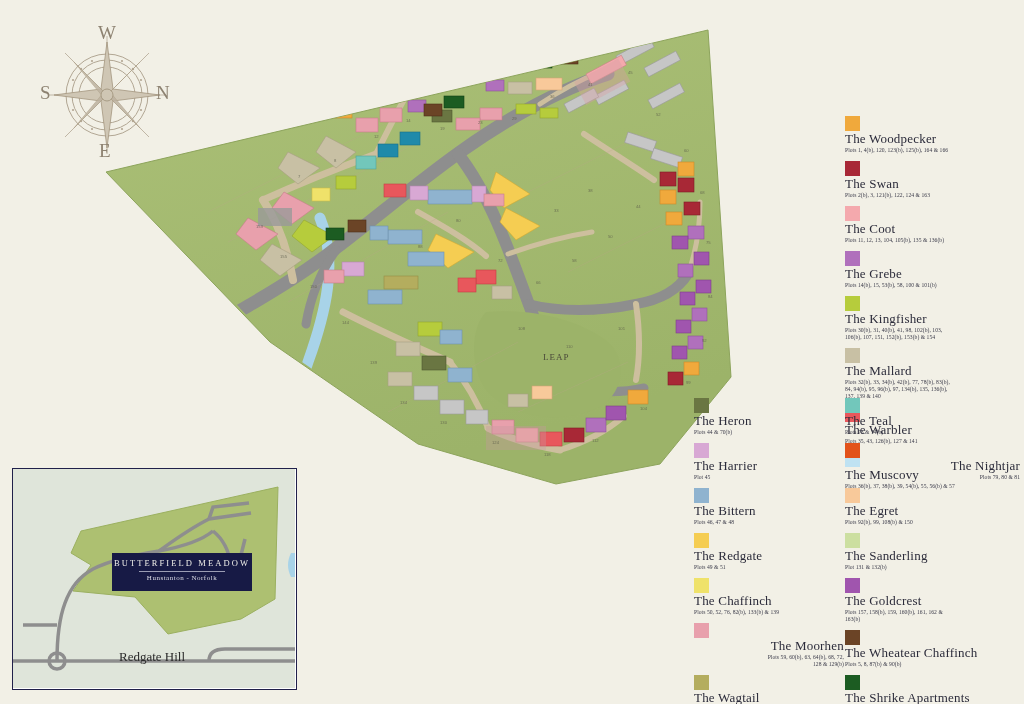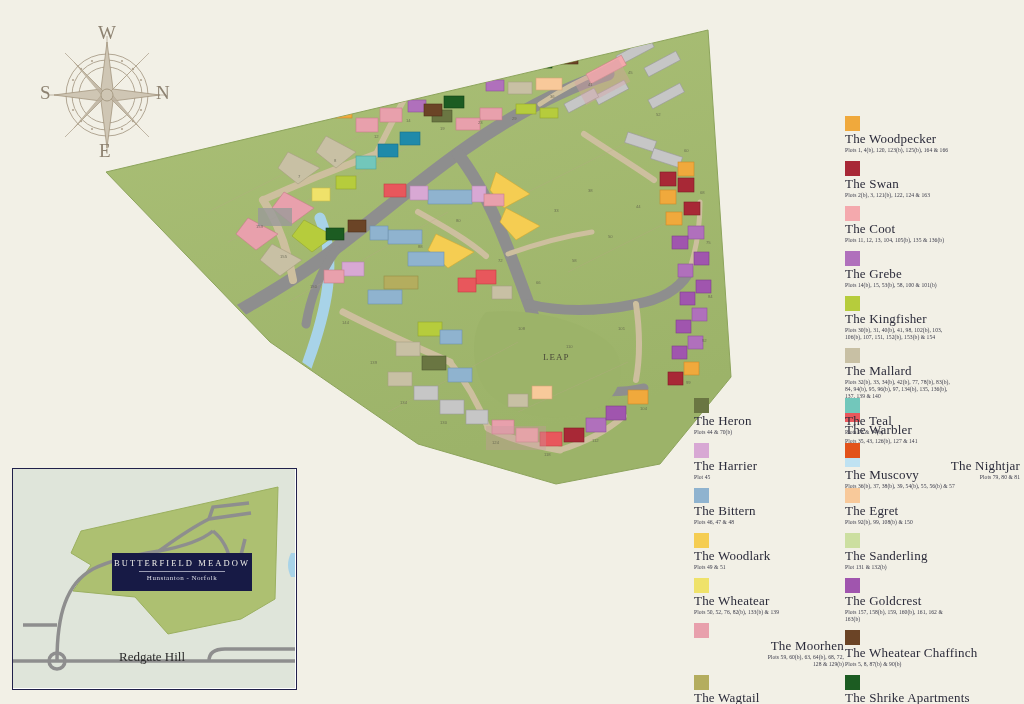--- a/index.html
+++ b/index.html
@@ -411,22 +411,22 @@
       <span class="rule"></span>
       <span class="t2">Hunstanton - Norfolk</span>
     </div>
     <div id="inset-road-label">Redgate Hill</div>
   </div>
 
   <div class="legend-col" id="legend-left">
       <div class="legend-item" style="margin-bottom: 5px;"><span class="legend-swatch" style="background: rgb(106, 118, 66);"></span><span class="legend-text"><span class="legend-name">The Heron</span><span class="legend-plots">Plots 44 &amp; 70(b)</span></span></div>
       <div class="legend-item" style="margin-bottom: 5px;"><span class="legend-swatch" style="background: rgb(216, 168, 212);"></span><span class="legend-text"><span class="legend-name">The Harrier</span><span class="legend-plots">Plot 45</span></span></div>
       <div class="legend-item" style="margin-bottom: 5px;"><span class="legend-swatch" style="background: rgb(143, 179, 207);"></span><span class="legend-text"><span class="legend-name">The Bittern</span><span class="legend-plots">Plots 46, 47 &amp; 48</span></span></div>
-      <div class="legend-item" style="margin-bottom: 5px;"><span class="legend-swatch" style="background: rgb(245, 205, 82);"></span><span class="legend-text"><span class="legend-name">The Woodlark</span><span class="legend-plots">Plots 49 &amp; 51</span></span></div>
-      <div class="legend-item" style="margin-bottom: 5px;"><span class="legend-swatch" style="background: rgb(239, 226, 106);"></span><span class="legend-text"><span class="legend-name">The Wheatear</span><span class="legend-plots">Plots 50, 52, 76, 82(b), 133(b) &amp; 139</span></span></div>
+      <div class="legend-item" style="margin-bottom: 5px;"><span class="legend-swatch" style="background: rgb(245, 205, 82);"></span><span class="legend-text"><span class="legend-name">The Redgate</span><span class="legend-plots">Plots 49 &amp; 51</span></span></div>
+      <div class="legend-item" style="margin-bottom: 5px;"><span class="legend-swatch" style="background: rgb(239, 226, 106);"></span><span class="legend-text"><span class="legend-name">The Chaffinch</span><span class="legend-plots">Plots 50, 52, 76, 82(b), 133(b) &amp; 139</span></span></div>
       <div class="legend-item" style="margin-bottom: 5px; text-align: right;"><span class="legend-swatch" style="background: rgb(232, 160, 172);"></span><span class="legend-text"><span class="legend-name">The Moorhen</span><span class="legend-plots">Plots 59, 60(b), 63, 64(b), 68, 72,<br>128 &amp; 129(b)</span></span></div>
       <div class="legend-item" style="margin-bottom: 5px;"><span class="legend-swatch" style="background: rgb(180, 173, 94);"></span><span class="legend-text"><span class="legend-name">The Wagtail</span><span class="legend-plots">Plots 61, 66, 69(b), 71(b), 75 &amp; 130</span></span></div>
     </div>
 
   <div class="legend-col" id="legend-right">
       <div class="legend-item" style="margin-bottom: 5px;"><span class="legend-swatch" style="background: rgb(240, 169, 60);"></span><span class="legend-text"><span class="legend-name">The Woodpecker</span><span class="legend-plots">Plots 1, 4(b), 120, 123(b), 125(b), 164 &amp; 166</span></span></div>
       <div class="legend-item" style="margin-bottom: 5px;"><span class="legend-swatch" style="background: rgb(168, 40, 54);"></span><span class="legend-text"><span class="legend-name">The Swan</span><span class="legend-plots">Plots 2(b), 3, 121(b), 122, 124 &amp; 163</span></span></div>
       <div class="legend-item" style="margin-bottom: 5px;"><span class="legend-swatch" style="background: rgb(244, 169, 173);"></span><span class="legend-text"><span class="legend-name">The Coot</span><span class="legend-plots">Plots 11, 12, 13, 104, 105(b), 135 &amp; 136(b)</span></span></div>
       <div class="legend-item" style="margin-bottom: 5px;"><span class="legend-swatch" style="background: rgb(176, 112, 188);"></span><span class="legend-text"><span class="legend-name">The Grebe</span><span class="legend-plots">Plots 14(b), 15, 53(b), 58, 100 &amp; 101(b)</span></span></div>
       <div class="legend-item" style="margin-bottom: 5px;"><span class="legend-swatch" style="background: rgb(182, 204, 60);"></span><span class="legend-text"><span class="legend-name">The Kingfisher</span><span class="legend-plots">Plots 30(b), 31, 40(b), 41, 98, 102(b), 103,<br>106(b), 107, 151, 152(b), 153(b) &amp; 154</span></span></div>

